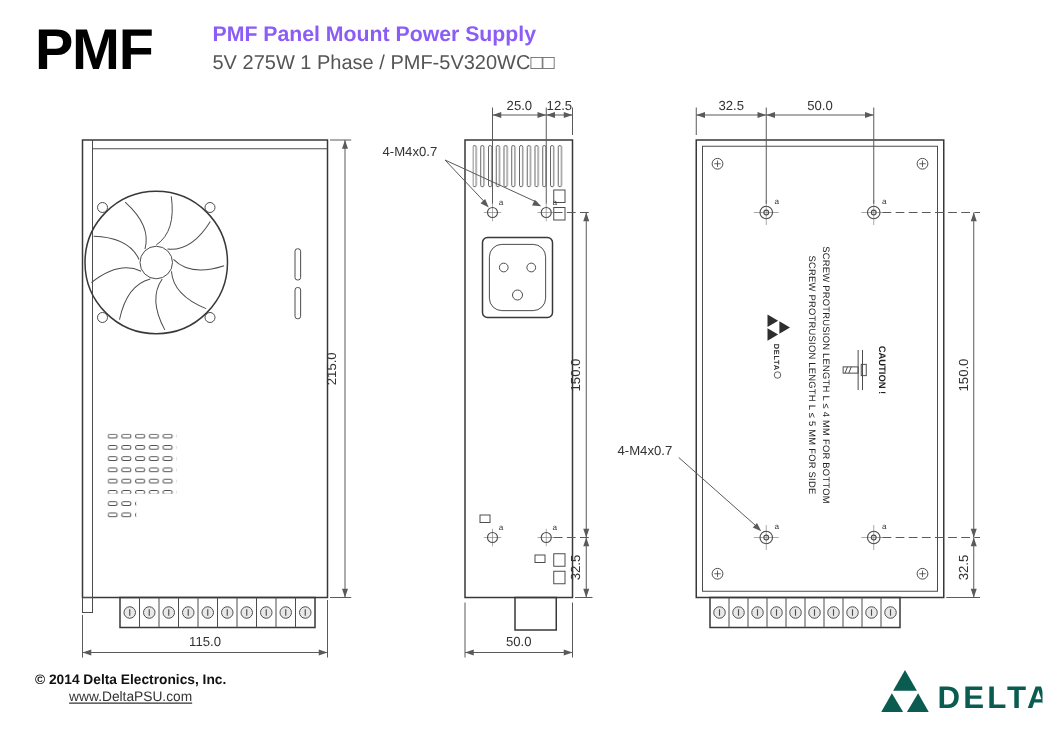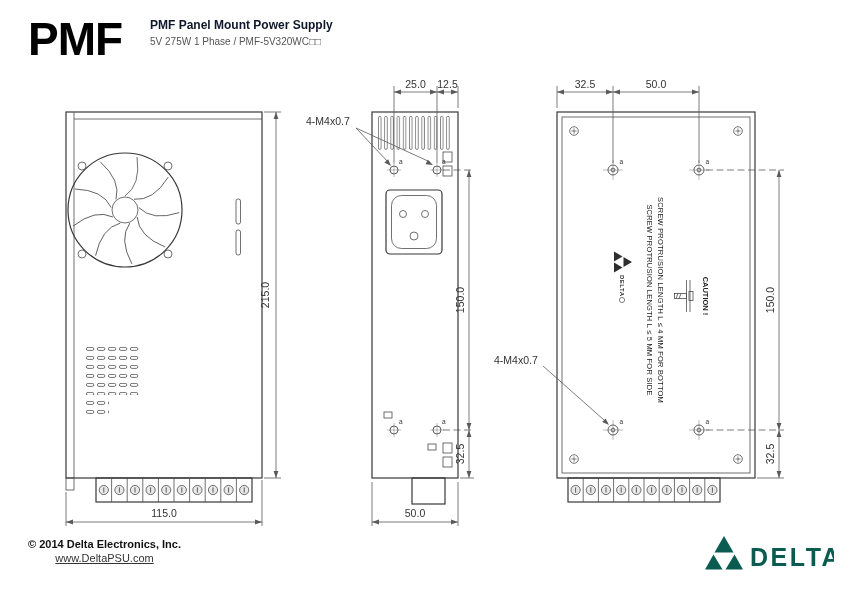--- a/index.html
+++ b/index.html
@@ -1,23 +1,23 @@
 <!DOCTYPE html>
 <html><head>
 <meta charset="utf-8">
 <style>
   html,body{margin:0;padding:0;width:850px;height:600px;background:#fff;overflow:hidden;
             font-family:"Liberation Sans",sans-serif;}
   .page{position:relative;width:850px;height:600px;background:#fff;}
 
   
-  .header{position:absolute;left:28px;top:16px;display:flex;align-items:flex-start;}
+  .header{position:absolute;left:28px;top:16px;display:flex;align-items:flex-start;gap:20px;}
   .pmf-logo{width:122px;font-size:46px;font-weight:bold;letter-spacing:-1px;color:#000;line-height:1;}
-  .doc-title{font-size:12px;font-weight:bold;color:#0f172a;margin-top:2px;}
-  .doc-subtitle{font-size:10px;color:#555;margin-top:4px;}
+  .doc-title{font-size:17px;font-weight:bold;color:#8b5cf6;margin-top:2px;}
+  .doc-subtitle{font-size:16px;color:#555;margin-top:4px;}
 
   
   .footer{position:absolute;left:28px;top:538px;text-align:center;}
   .copyright{font-size:11px;font-weight:bold;color:#111;}
   .website{font-size:11px;color:#333;margin-top:2px;text-decoration:underline;}
   .footer-logo{position:absolute;right:16px;top:534px;}
 
   
   .drawing{position:absolute;left:0;top:0;}
   .ol{fill:none;stroke:#383838;stroke-width:1.2;}

